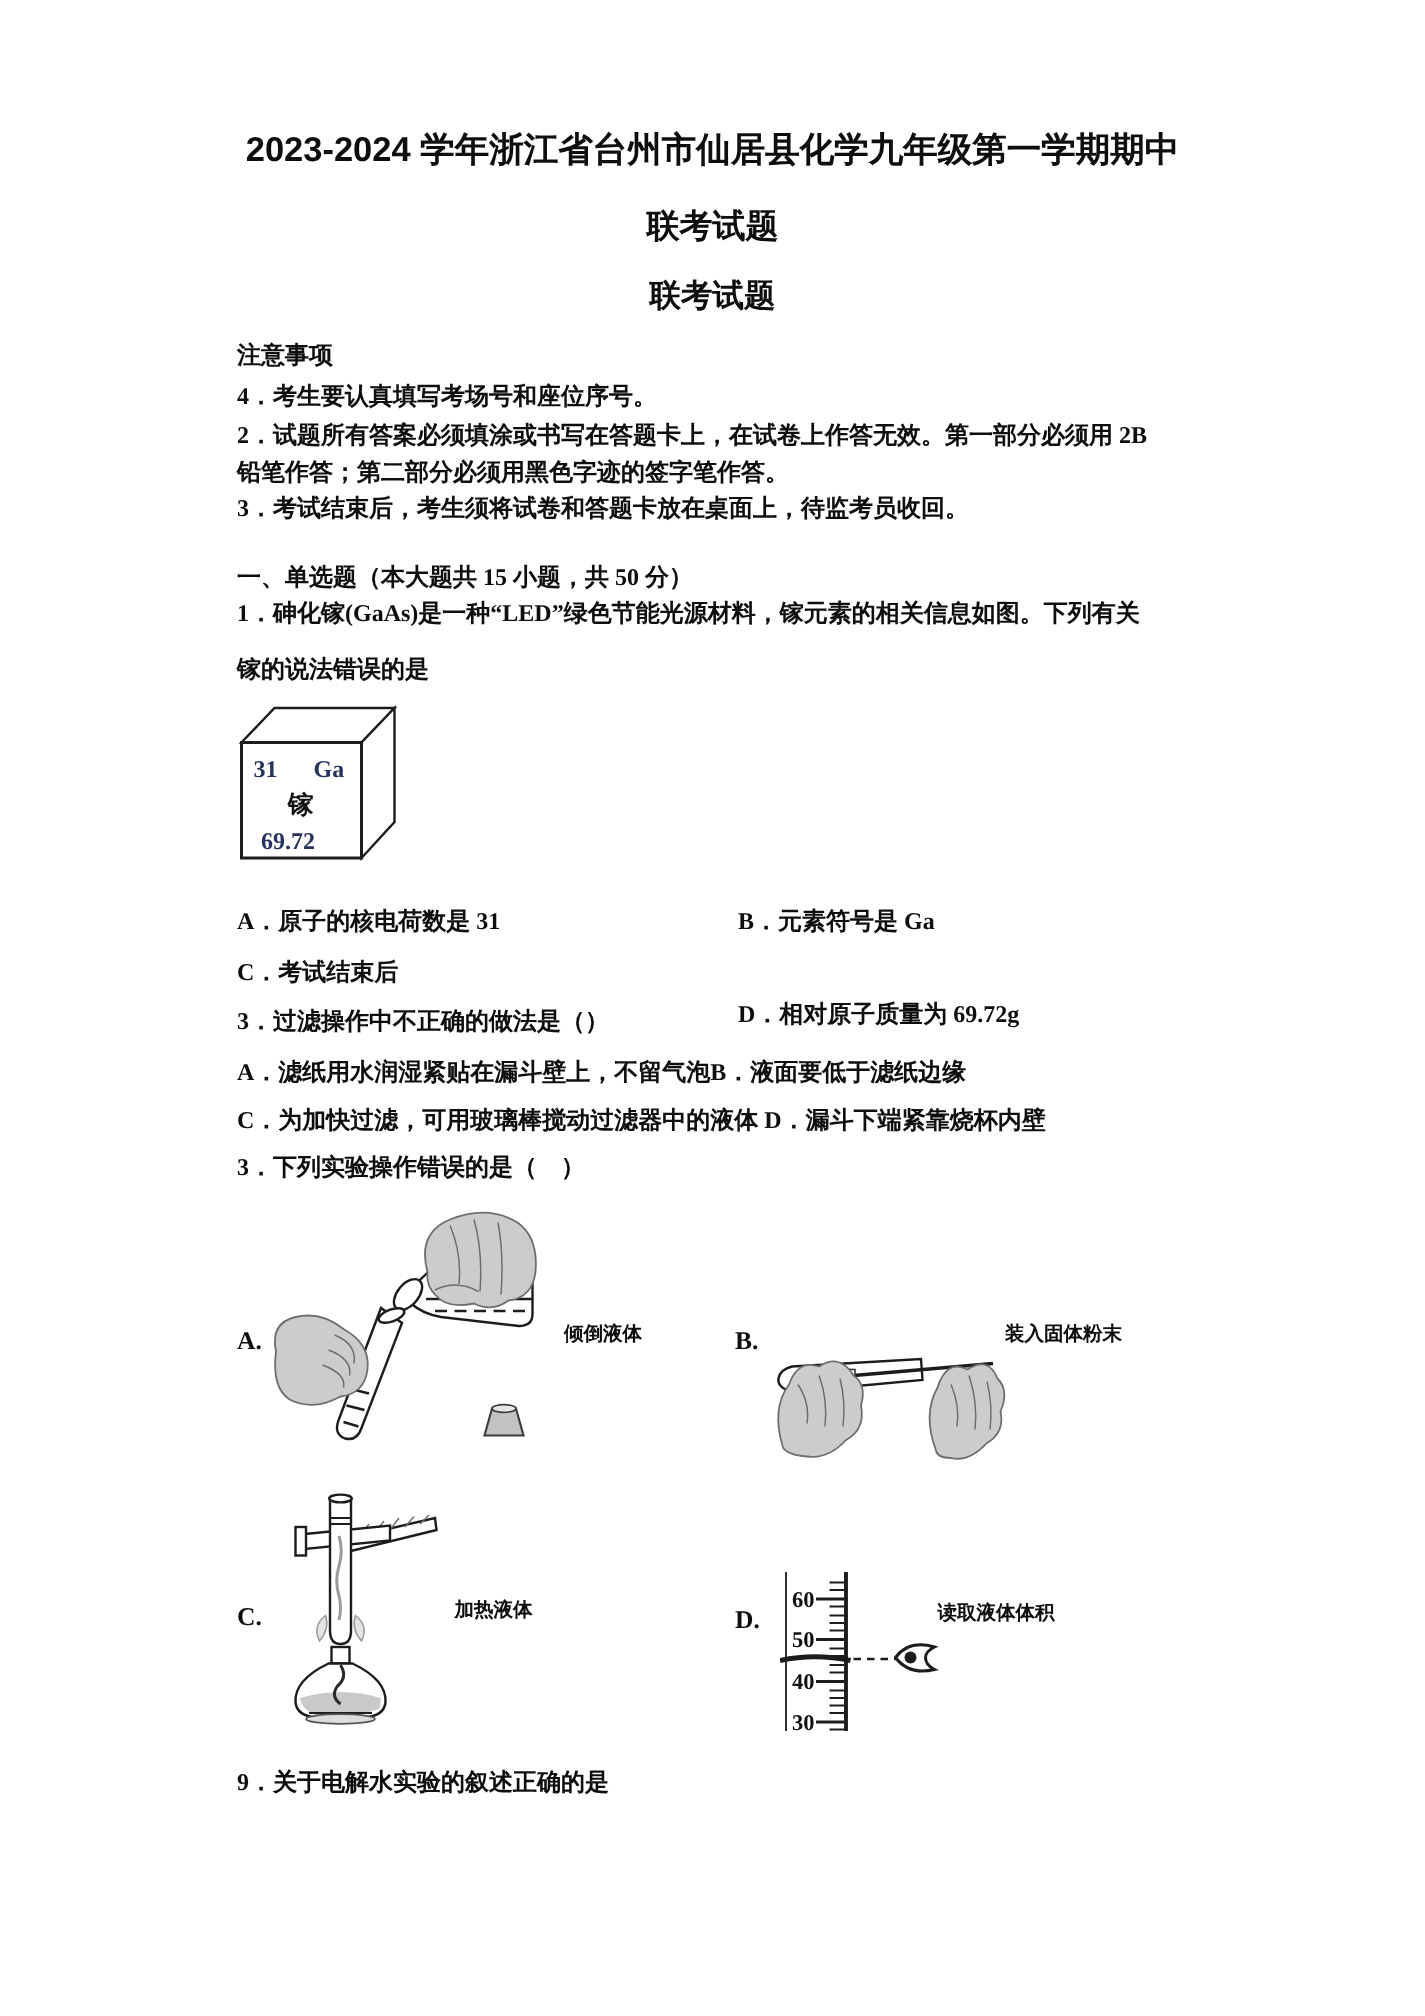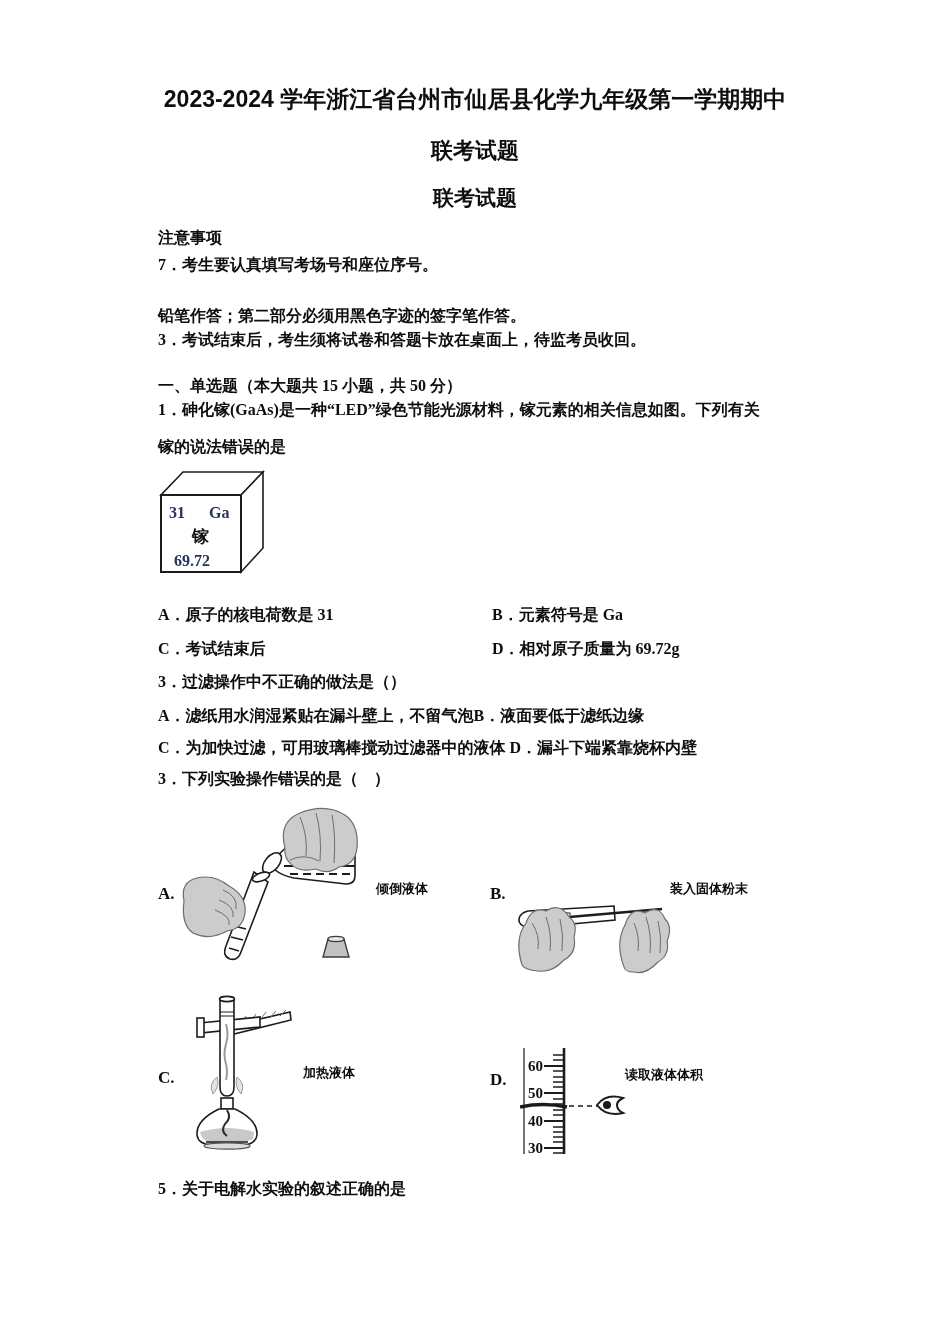--- a/index.html
+++ b/index.html
@@ -37,21 +37,22 @@
 </head>
 <body>
 
 <div id="page">
 
   <div class="t center title1" style="top:86px">2023-2024 学年浙江省台州市仙居县化学九年级第一学期期中</div>
   <div class="t center title2" style="top:138px">联考试题</div>
   <div class="t center title3" style="top:186px">联考试题</div>
 
   <div class="t" style="top:229px">注意事项</div>
-  <div class="t" style="top:256px">7．考生要认真填写考场号和座位序号。</div>
+  <div class="t" style="top:256px">4．考生要认真填写考场号和座位序号。</div>
+  <div class="t" style="top:282px">2．试题所有答案必须填涂或书写在答题卡上，在试卷上作答无效。第一部分必须用 2B</div>
   <div class="t" style="top:307px">铅笔作答；第二部分必须用黑色字迹的签字笔作答。</div>
   <div class="t" style="top:331px">3．考试结束后，考生须将试卷和答题卡放在桌面上，待监考员收回。</div>
 
   <div class="t" style="top:377px">一、单选题（本大题共 15 小题，共 50 分）</div>
 
   <div class="t" style="top:401px">1．砷化镓(GaAs)是一种“LED”绿色节能光源材料，镓元素的相关信息如图。下列有关</div>
   <div class="t" style="top:438px">镓的说法错误的是</div>
 
   <svg style="left:157px;top:465px" width="110" height="112" viewBox="0 0 110 112">
     <polygon class="outline" points="4,30 84,30 106,7 26,7"></polygon>
@@ -59,21 +60,21 @@
     <rect class="outline" x="4" y="30" width="80" height="77" style="stroke-width:2"></rect>
     <text x="12" y="53" font-size="16" font-weight="bold" fill="#26335c" font-family="Liberation Serif, serif">31</text>
     <text x="52" y="53" font-size="16" font-weight="bold" fill="#26335c" font-family="Liberation Serif, serif">Ga</text>
     <text x="35" y="77" font-size="17" font-weight="bold" fill="#101010">镓</text>
     <text x="17" y="101" font-size="16" font-weight="bold" fill="#26335c" font-family="Liberation Serif, serif">69.72</text>
   </svg>
 
   <div class="t" style="top:606px">A．原子的核电荷数是 31</div>
   <div class="t colB" style="top:606px">B．元素符号是 Ga</div>
   <div class="t" style="top:640px">C．考试结束后</div>
-  <div class="t colB" style="top:640px">D．相对原子质量为 69.72g</div>
+  <div class="t colB" style="top:668px">D．相对原子质量为 69.72g</div>
 
   <div class="t" style="top:673px">3．过滤操作中不正确的做法是（）</div>
   <div class="t" style="top:739px">C．为加快过滤，可用玻璃棒搅动过滤器中的液体 D．漏斗下端紧靠烧杯内壁</div>
   <div class="t" style="top:707px">A．滤纸用水润湿紧贴在漏斗壁上，不留气泡B．液面要低于滤纸边缘</div>
 
   <div class="t" style="top:770px">3．下列实验操作错误的是（　）</div>
 
   <svg style="left:178px;top:806px" width="192" height="160" viewBox="0 0 192 160">
 
     <g>
@@ -197,15 +198,15 @@
 
     <path class="ink" d="M 49,62 L 78,62" stroke-width="1.6" stroke-dasharray="5 4"></path>
     <g>
       <path d="M 103,54 Q 86,49 77,61 Q 86,73 103,69 Q 97,66 97,61 Q 97,57 103,54 Z" fill="none" stroke="#1c1c1c" stroke-width="2"></path>
       <circle cx="87" cy="61" r="4" fill="#1c1c1c"></circle>
     </g>
   </svg>
   <div class="t figlabel" style="top:1070px;left:490px">D.</div>
   <div class="t caption" style="top:1068px;left:625px">读取液体体积</div>
 
-  <div class="t" style="top:1180px">5．关于电解水实验的叙述正确的是</div>
+  <div class="t" style="top:1180px">9．关于电解水实验的叙述正确的是</div>
 
 </div>
 
 </body></html>

